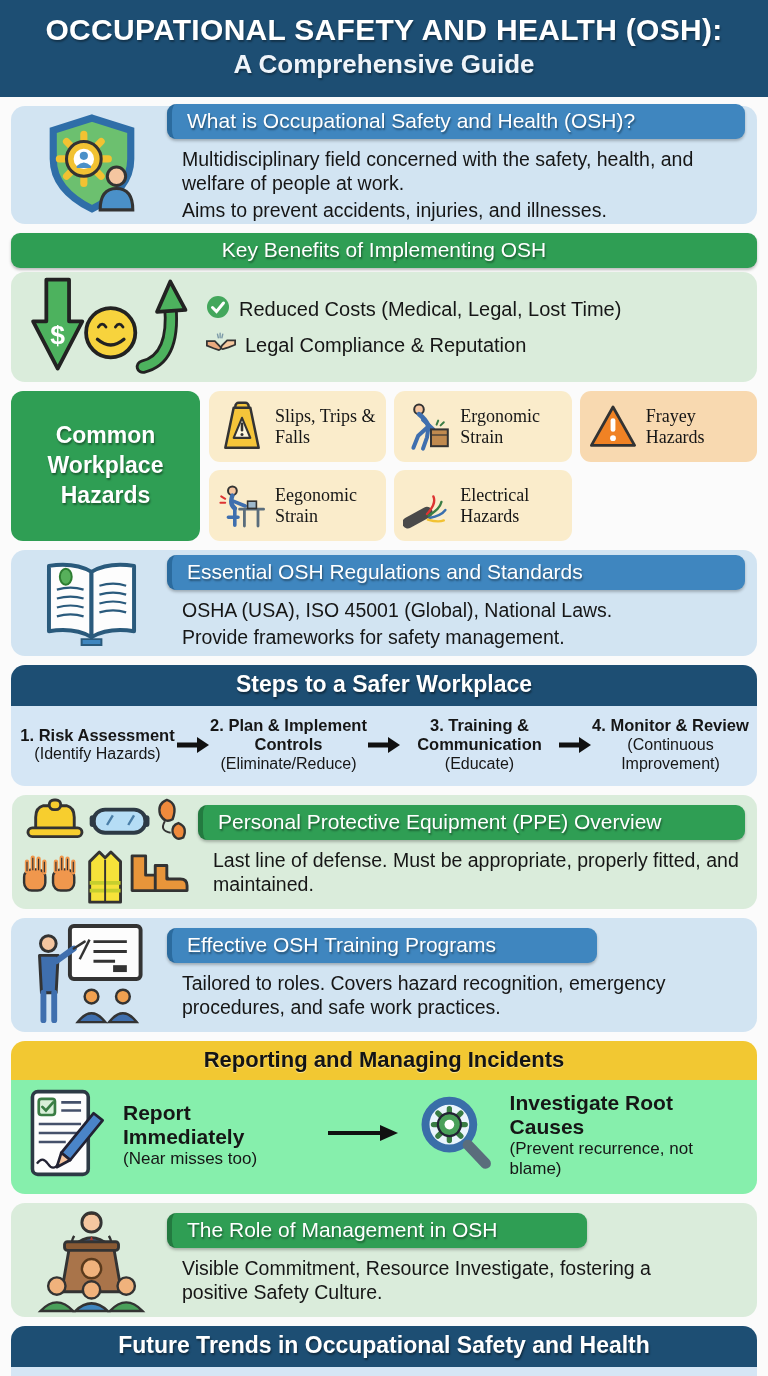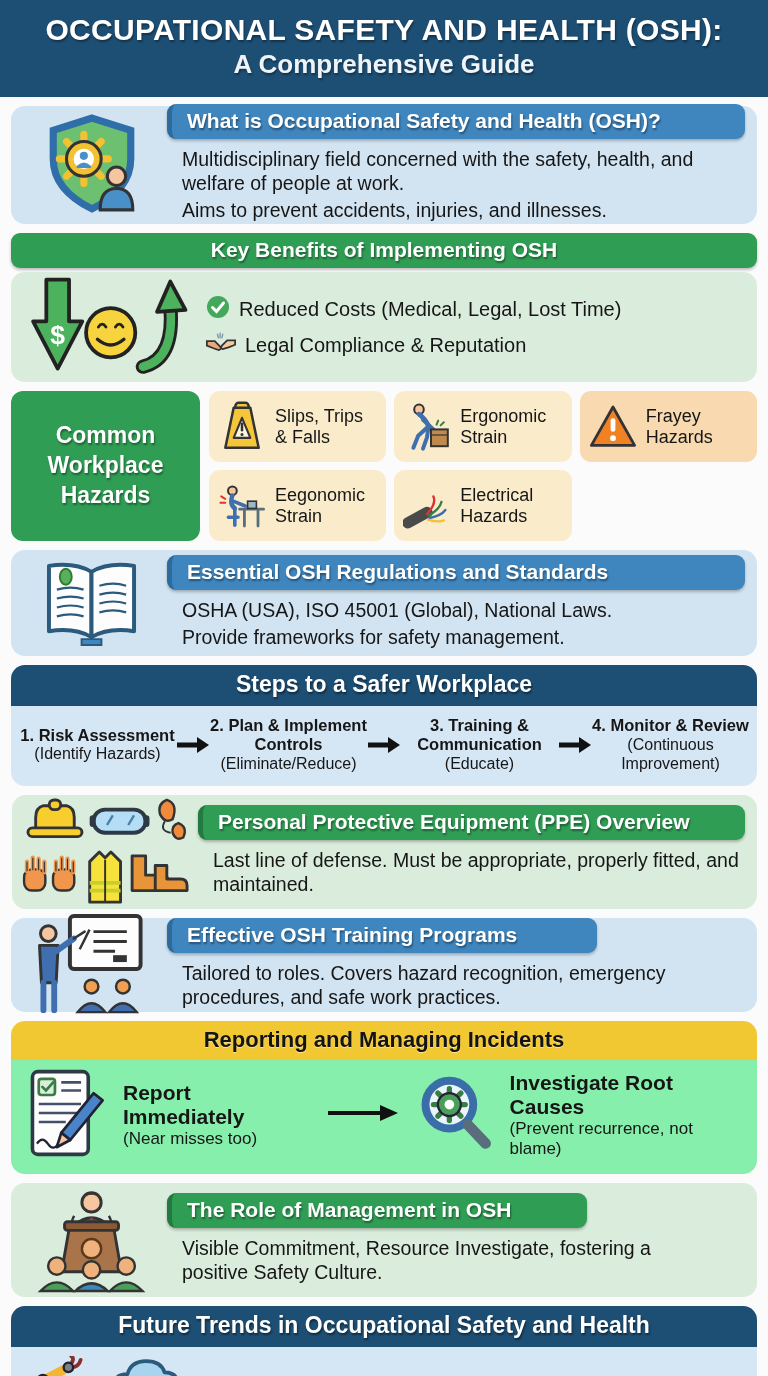--- a/index.html
+++ b/index.html
@@ -14,21 +14,21 @@
   }
   .banner .t1 { font-size:30px; font-weight:bold; letter-spacing:.3px; text-shadow:1px 2px 2px rgba(0,0,0,.35); }
   .banner .t2 { font-size:26px; font-weight:bold; color:#eef4fa; margin-top:2px; text-shadow:1px 2px 2px rgba(0,0,0,.35); }
 
   .sec { margin:9px 11px; border-radius:14px; display:flex; align-items:center; padding:8px 12px 10px 6px; }
   .bg-blue  { background:#d2e4f2; }
   .bg-green { background:#daecdb; }
   .icon-col { flex:0 0 150px; display:flex; align-items:center; justify-content:center; }
   .content  { flex:1; min-width:0; }
   .hbar {
-    display:block; border-radius:9px; color:#fff; font-weight:bold; font-size:21px;
+    display:block; border-radius:9px; color:#fff; font-weight:normal; font-size:21px;
     padding:5px 15px 6px; text-shadow:1px 2px 2px rgba(0,0,0,.4);
     box-shadow:0 2px 3px rgba(0,0,0,.25); margin-bottom:8px;
   }
   .bar-blue  { background:#3f86bf; border-left:5px solid #2b6b9e; }
   .bar-green { background:#2f9e54; border-left:5px solid #237a40; }
   .body-text { font-size:19.5px; line-height:1.24; padding-left:15px; }
   .body-text p { margin:2px 0; }
 
   
   .bar-wide { margin:9px 11px 4px; text-align:center; border-left:none; }
@@ -37,21 +37,21 @@
   .benefits-list li { display:flex; align-items:center; gap:9px; margin:7px 0; }
 
   
   .hazards { margin:9px 11px; display:flex; gap:9px; }
   .hz-left {
     flex:0 0 189px; background:#2f9e54; border-radius:12px; color:#fff;
     font-weight:bold; font-size:23px; line-height:1.3; text-align:center;
     display:flex; flex-direction:column; justify-content:center;
     text-shadow:1px 2px 2px rgba(0,0,0,.4); height:150px;
   }
-  .hz-grid { flex:1; display:grid; grid-template-columns:repeat(3,1fr); grid-template-rows:1fr 1fr; gap:8px; height:150px; }
+  .hz-grid { flex:1; display:grid; grid-template-columns:repeat(3,1fr); grid-template-rows:1fr 1fr; gap:8px; height:150px;font-family:Liberation Serif, serif; }
   .tile { border-radius:11px; display:flex; align-items:center; gap:7px; padding:5px 7px; font-size:18px; line-height:1.12; }
   .t-yellow { background:#faeccb; }
   .t-peach  { background:#f8d9b0; }
   .tile-icon { flex:0 0 52px; display:flex; justify-content:center; }
 
   
   .band-sec { margin:9px 11px; border-radius:14px; overflow:hidden; }
   .band-head {
     background:#1d4e73; color:#fff; font-weight:bold; font-size:23px; text-align:center;
     padding:6px 10px 8px; text-shadow:1px 2px 2px rgba(0,0,0,.45);
@@ -332,21 +332,21 @@
     </svg>
   </div>
   <div class="content">
     <div class="hbar bar-green">Personal Protective Equipment (PPE) Overview</div>
     <div class="body-text" style="max-width:545px;">
       <p>Last line of defense. Must be appropriate, properly fitted, and maintained.</p>
     </div>
   </div>
 </section>
 
-<section class="sec bg-blue tight" style="height:94px;">
+<section class="sec bg-blue tight" style="height:114px;">
   <div class="icon-col">
     <svg viewBox="0 0 125 108" width="124" height="106">
       <rect x="40" y="4" width="72" height="54" rx="4" fill="#fdfdfd" stroke="#333" stroke-width="4"></rect>
       <path d="M64 20 H98 M64 30 H98 M64 40 H86" stroke="#333" stroke-width="3"></path>
       <path d="M50 38 L60 18" stroke="#333" stroke-width="2.5"></path>
       <rect x="84" y="44" width="14" height="7" fill="#333"></rect>
       <circle cx="18" cy="22" r="8" fill="#f5c6a0" stroke="#333" stroke-width="3"></circle>
       <path d="M9 34 H28 L26 72 H11 Z" fill="#3f6fae" stroke="#333" stroke-width="3" stroke-linejoin="round"></path>
       <path d="M26 40 L44 27" stroke="#3f6fae" stroke-width="6" stroke-linecap="round"></path>
       <path d="M44 27 L55 20" stroke="#333" stroke-width="2.5" stroke-linecap="round"></path>

